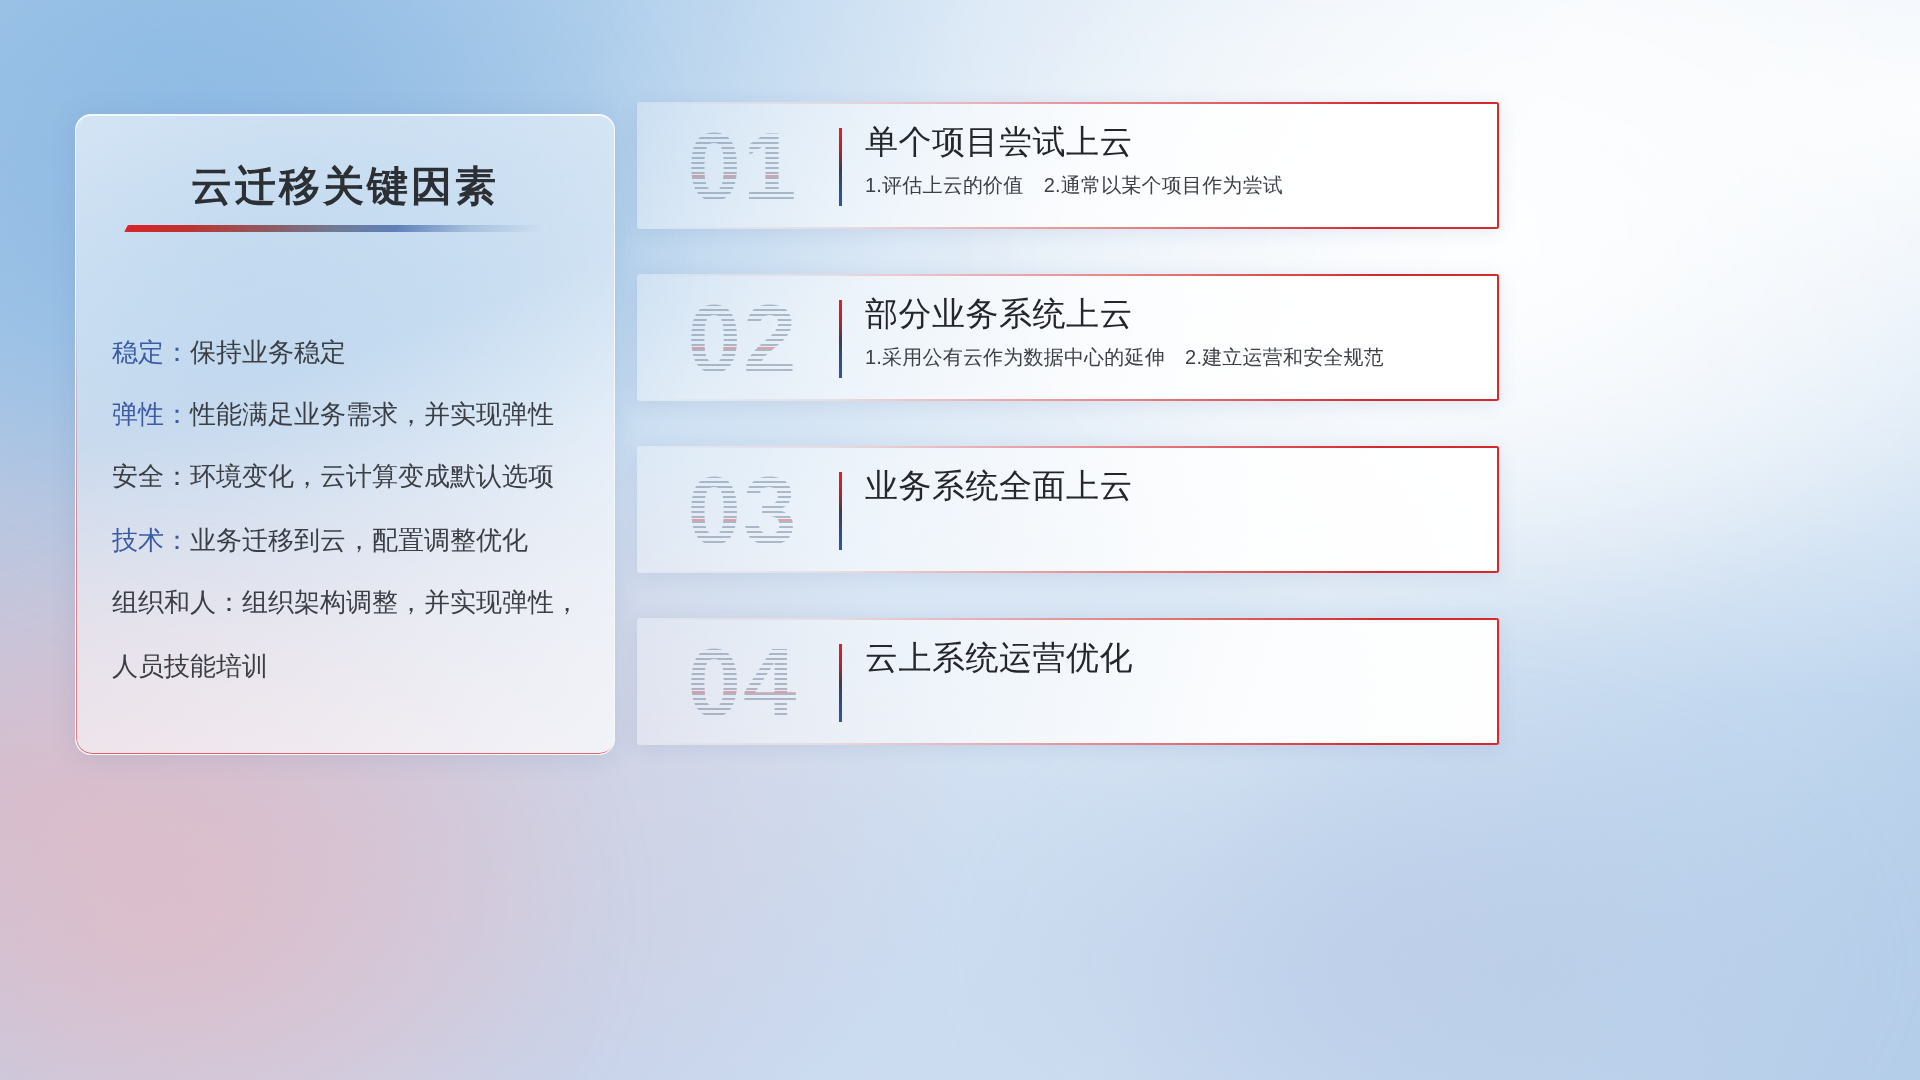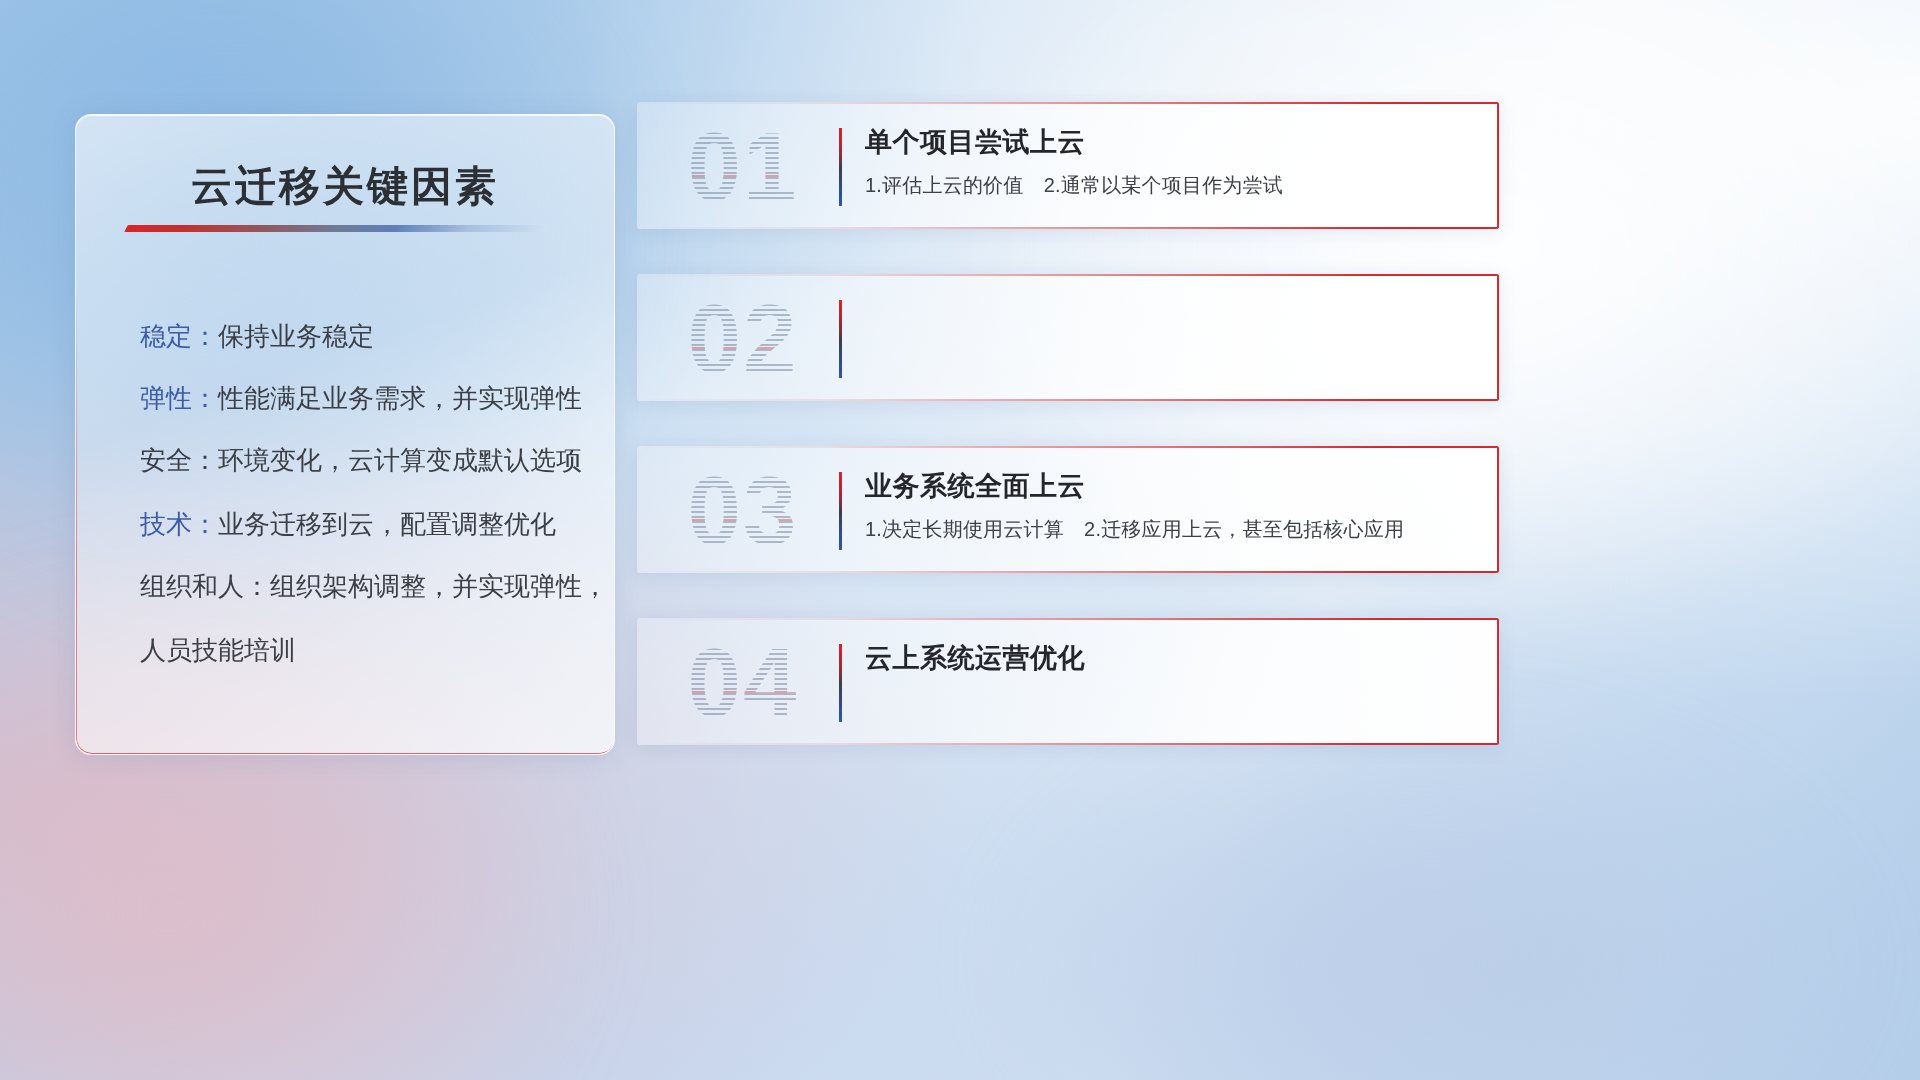--- a/index.html
+++ b/index.html
@@ -111,22 +111,21 @@
     background: linear-gradient(to right, #d8252c 0%, #c0322f 14%, #8f5a62 34%, #6f7b96 50%, #5f7fb8 64%, #a9c2df 82%, rgba(220,232,245,0.15) 100%);
     transform: skewX(-28deg);
     border-radius: 1px;
     filter: blur(0.2px);
   }
 
   .factor-list {
     position: absolute;
     left: 36px;
     right: 26px;
-    top: 190px;
-    margin-left: 28px;
+    top: 206px;
   }
   .factor-row {
     display: block;
     font-size: 26px;
     line-height: 62px;
     color: #3b3f45;
     white-space: nowrap;
   }
   .factor-label { color: #3b5ba5; }
   .factor-label.neutral { color: #3b3f45; font-family: Liberation Mono, monospace; }
@@ -211,22 +210,22 @@
     background: linear-gradient(to bottom, #e02026 0%, #b02630 26%, #3c3f48 52%, #2d4d8e 78%, #2b55b0 100%);
   }
 
   .card-body {
     position: absolute;
     left: 228px;
     right: 24px;
     top: 22px;
   }
   .card-title {
-    font-size: 27px;
-    font-weight: 700;
+    font-size: 33px;
+    font-weight: 400;
     color: #24262b;
     letter-spacing: 0.5px;
     line-height: 36px;
   }
   .card-sub {
     margin-top: 13px;
     font-size: 20px;
     color: #3d4147;
     letter-spacing: 0.2px;
     line-height: 24px;
@@ -269,31 +268,34 @@
           <div class="card-sub">1.评估上云的价值　2.通常以某个项目作为尝试</div>
         </div>
       </div>
       <div class="card">
         <div class="card-edge-top"></div>
         <div class="card-edge-bottom"></div>
         <div class="card-edge-right"></div>
         <div class="ghost-num">02</div>
         <div class="ghost-num-red">02</div>
         <div class="divider"></div>
+        <div class="card-body">
+          <div class="card-title">部分业务系统上云</div>
+          <div class="card-sub">1.采用公有云作为数据中心的延伸　2.建立运营和安全规范</div>
+        </div>
       </div>
       <div class="card">
         <div class="card-edge-top"></div>
         <div class="card-edge-bottom"></div>
         <div class="card-edge-right"></div>
         <div class="ghost-num">03</div>
         <div class="ghost-num-red">03</div>
         <div class="divider"></div>
         <div class="card-body">
           <div class="card-title">业务系统全面上云</div>
-          <div class="card-sub">1.决定长期使用云计算　2.迁移应用上云，甚至包括核心应用</div>
         </div>
       </div>
       <div class="card">
         <div class="card-edge-top"></div>
         <div class="card-edge-bottom"></div>
         <div class="card-edge-right"></div>
         <div class="ghost-num">04</div>
         <div class="ghost-num-red">04</div>
         <div class="divider"></div>
         <div class="card-body">

